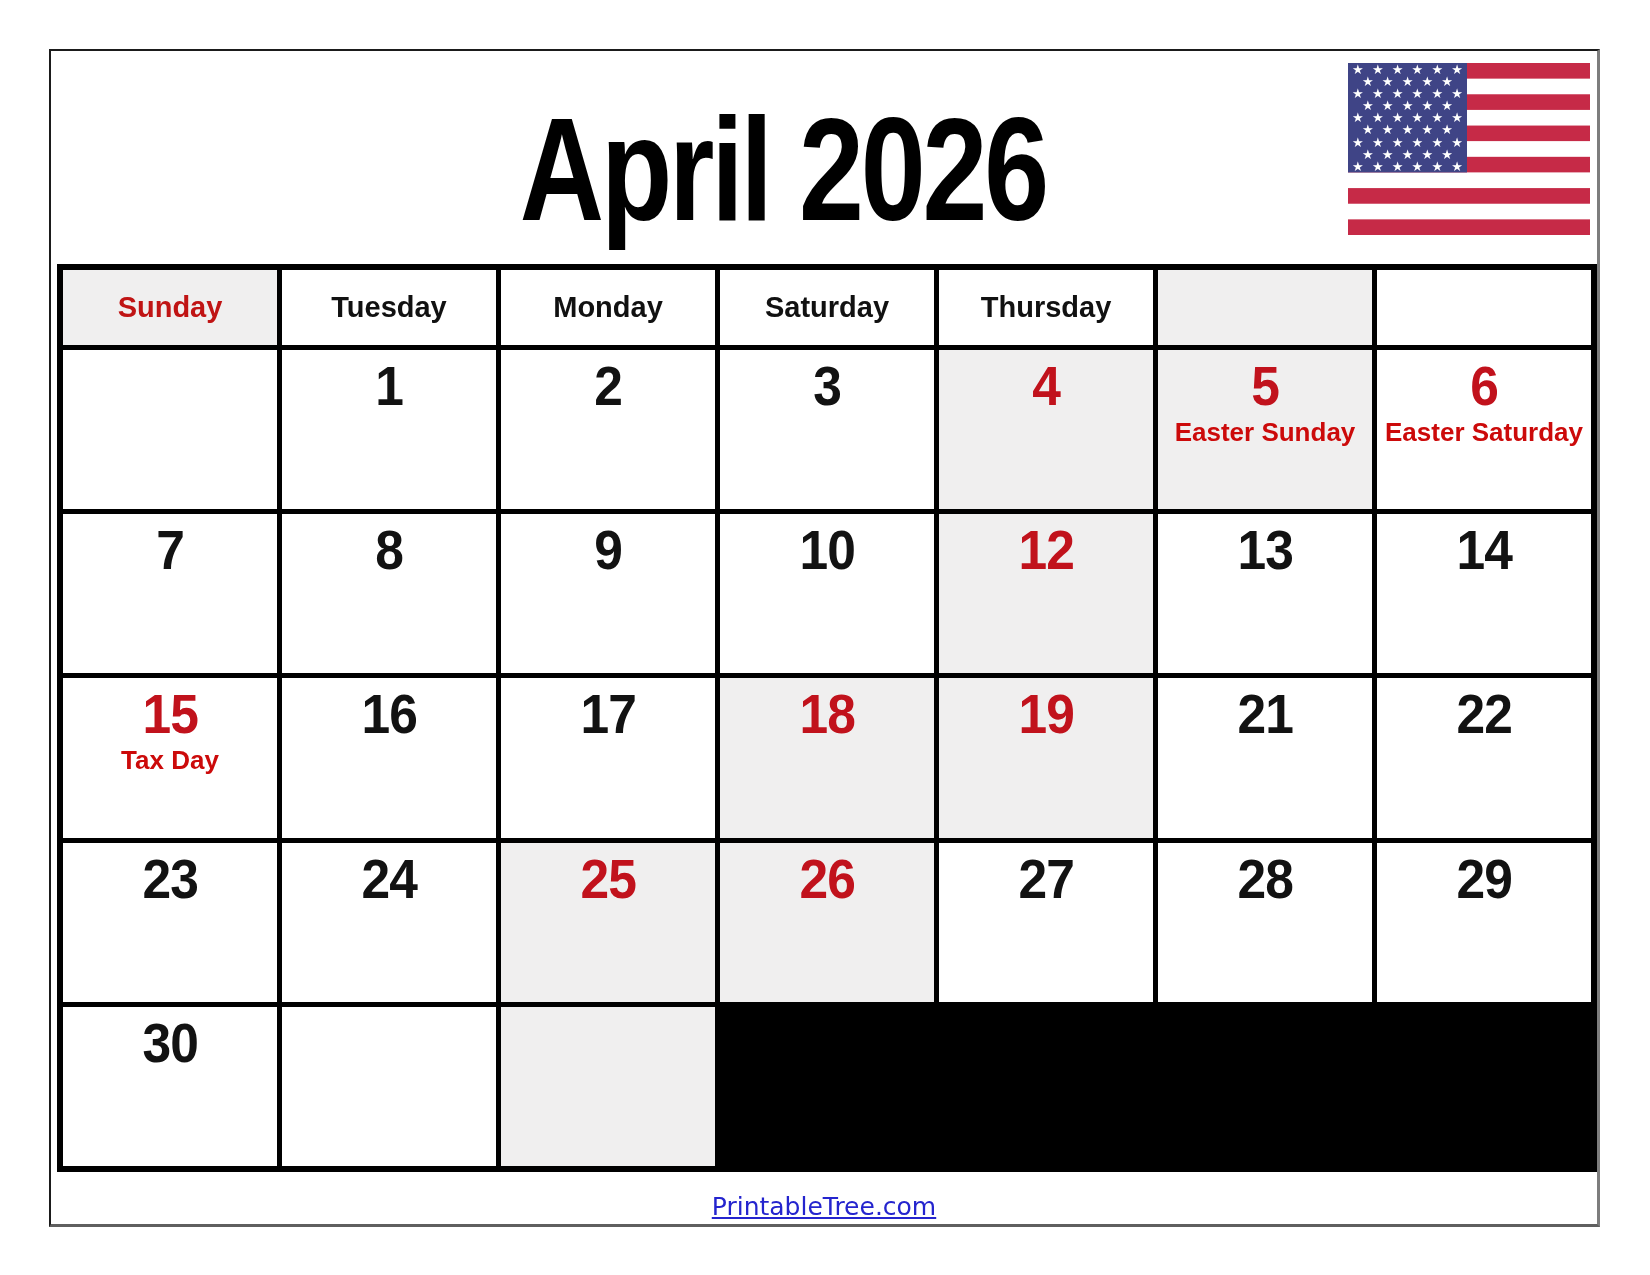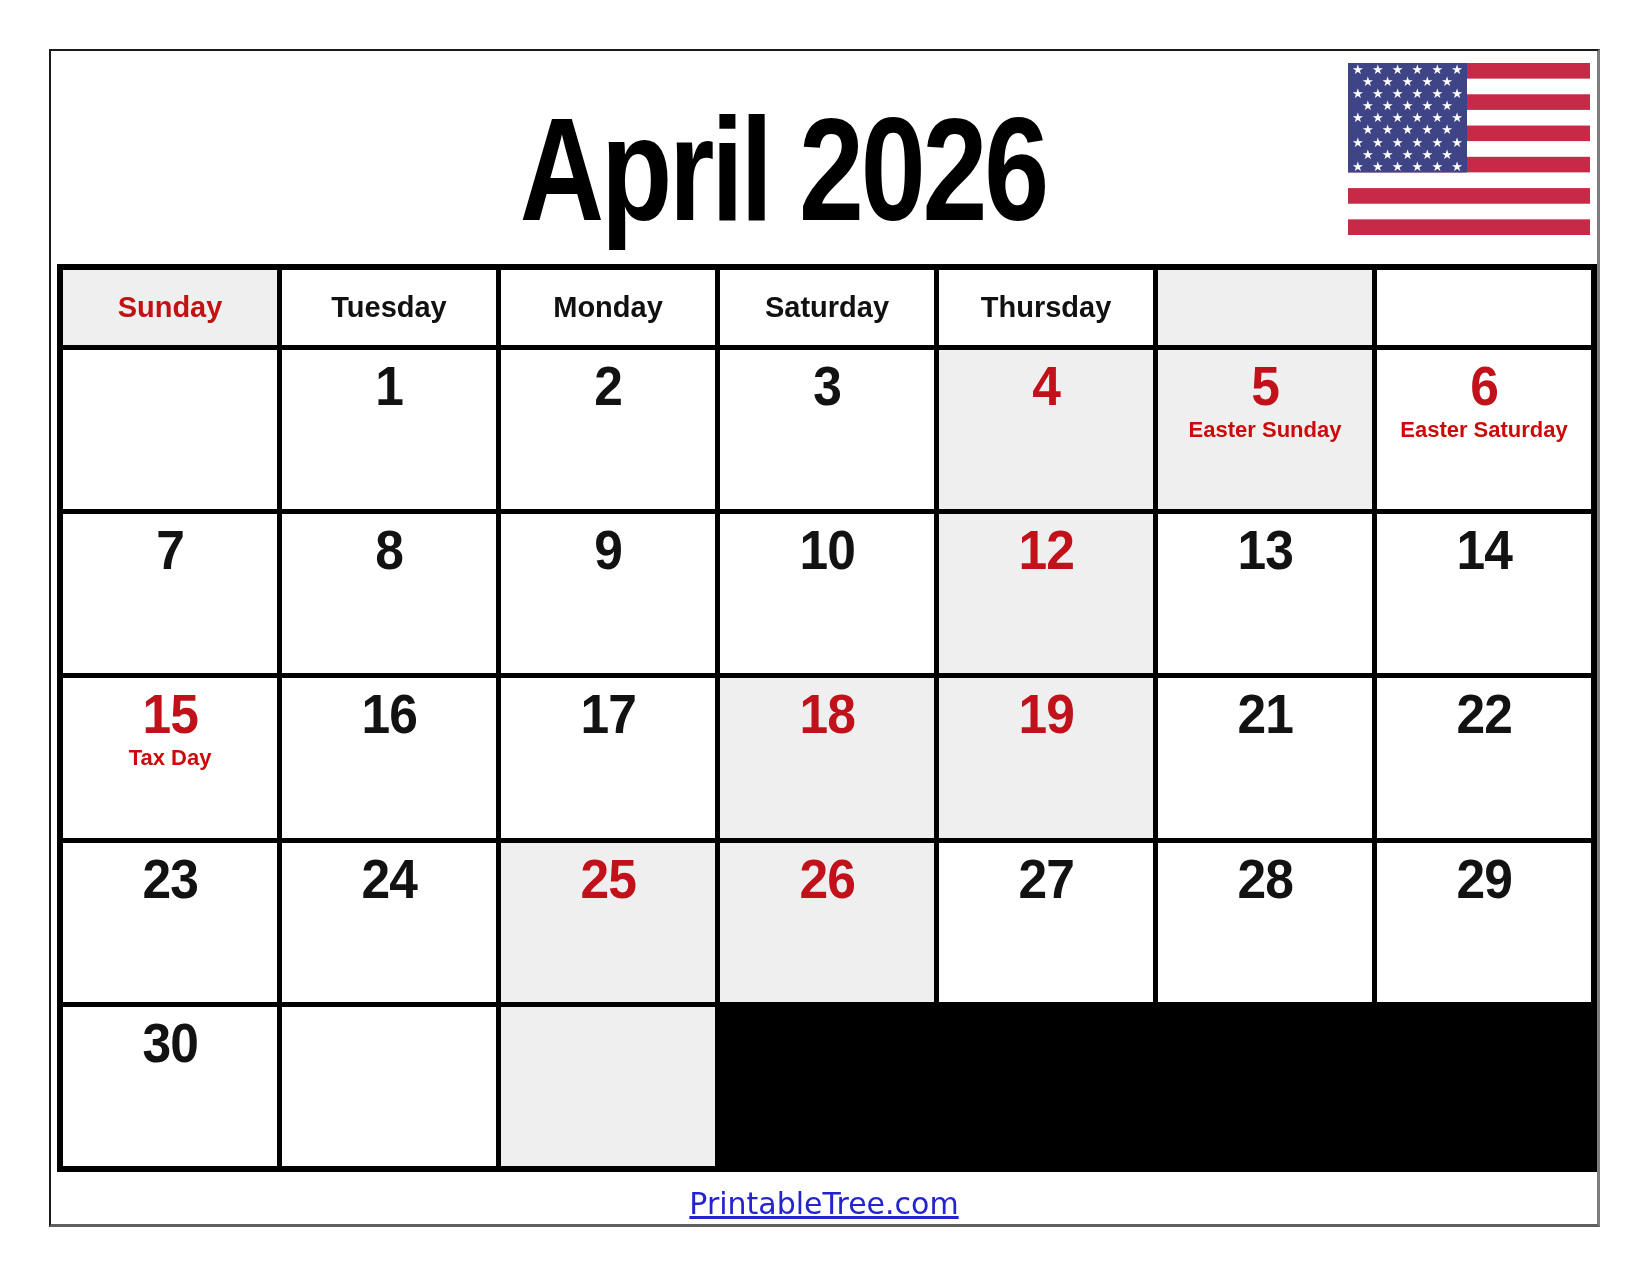--- a/index.html
+++ b/index.html
@@ -43,26 +43,26 @@
   }
   .hcell.weekend { background:var(--weekend-bg,#F0EFEF); color:var(--header-red,#C01414); }
   .dcell { background:#ffffff; text-align:center; padding-top:8px; }
   .dcell.weekend { background:var(--weekend-bg,#F0EFEF); }
   .date-num {
     display:inline-block; font-size:56px; font-weight:bold; color:#121212;
     line-height:1.0; letter-spacing:-1px; transform:scaleX(0.92); transform-origin:center;
   }
   .date-num.red { color:var(--date-red,#C1121C); }
   .holiday-label {
-    font-size:22px; font-weight:bold; color:var(--holiday-red,#CC0A0A);
+    font-size:26px; font-weight:bold; color:var(--holiday-red,#CC0A0A);
     margin-top:4px; line-height:1.1;
   }
   .footer {
     position:absolute; bottom:3px; left:0; width:100%; text-align:center;
-    font-family:"DejaVu Sans", sans-serif; font-size:30px;
+    font-family:"DejaVu Sans", sans-serif; font-size:25px;
   }
   .footer a { color:var(--link-blue,#2424CE); text-decoration:underline; cursor:pointer; }
 </style>
 </head>
 <body>
 
 <div class="page">
 
   <div class="title-wrap">
     <span class="title-text">April 2026</span>

